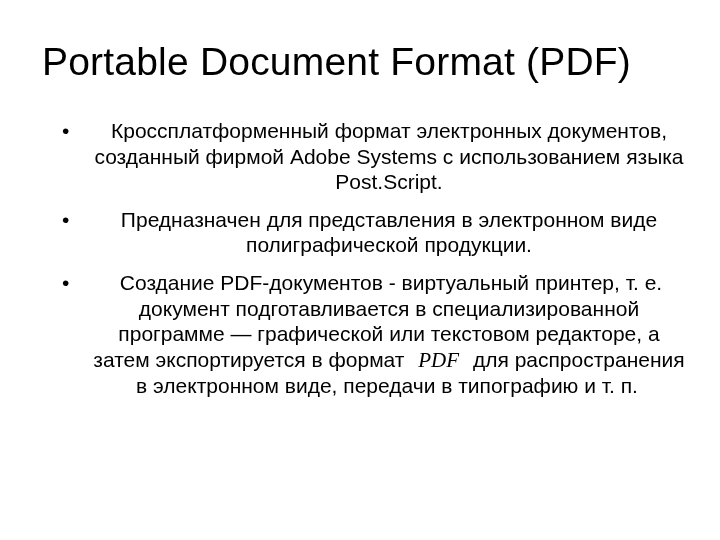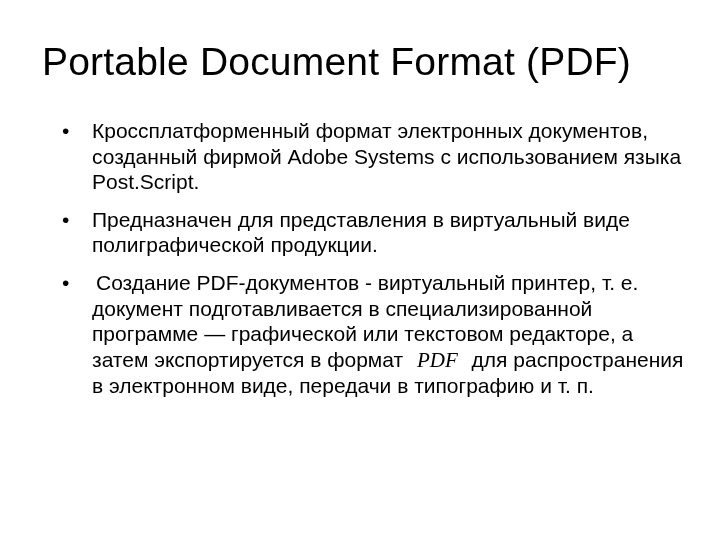--- a/index.html
+++ b/index.html
@@ -26,38 +26,39 @@
       margin-bottom: 2px;
     }
     .bullet-marker {
       flex: 0 0 auto;
       width: 34px;
       padding-left: 12px;
       font-size: 21px;
     }
     .bullet-text {
       flex: 1 1 auto;
+      text-align: center;
     }
     .it { font-style: italic; font-family: Liberation Serif, serif; }
   </style>
 </head>
 <body>
 
 <div class="title">Portable Document Format (PDF)</div>
 
 <div class="content">
 
   <div class="bullet-row">
     <div class="bullet-marker">•</div>
     <div class="bullet-text">Кроссплатформенный формат электронных документов, созданный фирмой Adobe Systems с использованием языка Post.Script.</div>
   </div>
 
   <div class="bullet-row">
     <div class="bullet-marker">•</div>
-    <div class="bullet-text">Предназначен для представления в виртуальный виде полиграфической продукции.</div>
+    <div class="bullet-text">Предназначен для представления в электронном виде полиграфической продукции.</div>
   </div>
 
   <div class="bullet-row">
     <div class="bullet-marker">•</div>
     <div class="bullet-text"><span>Создание PDF-документов - виртуальный принтер, т. е. документ подготавливается в специализированной программе — графической или текстовом редакторе, а затем экспортируется в формат </span><span class="it">PDF</span><span> для распространения в электронном виде, передачи в типографию и т. п.</span></div>
   </div>
 
 </div>
 
 </body></html>

